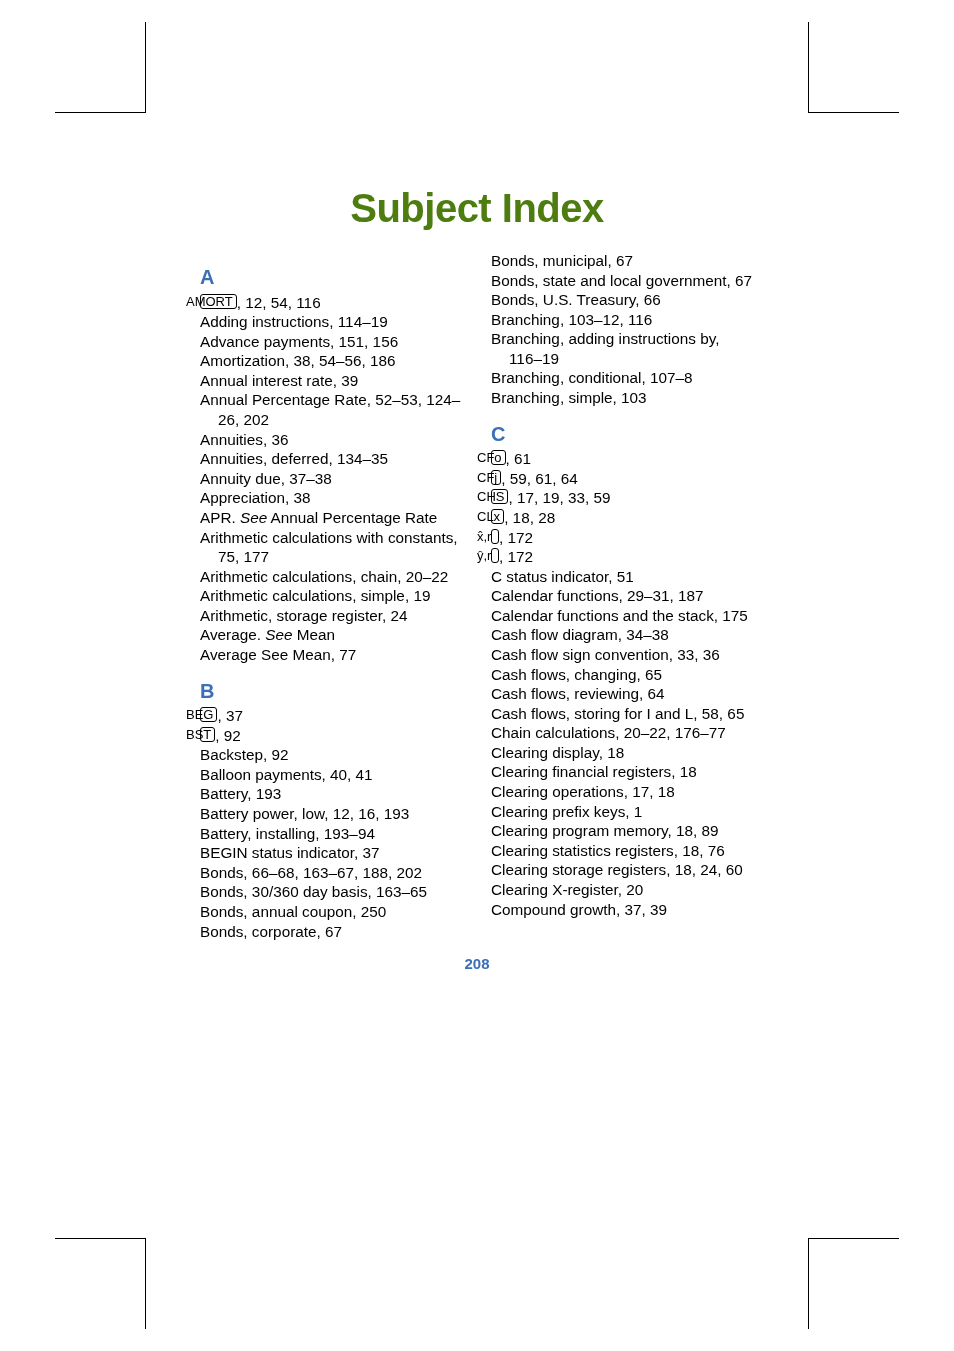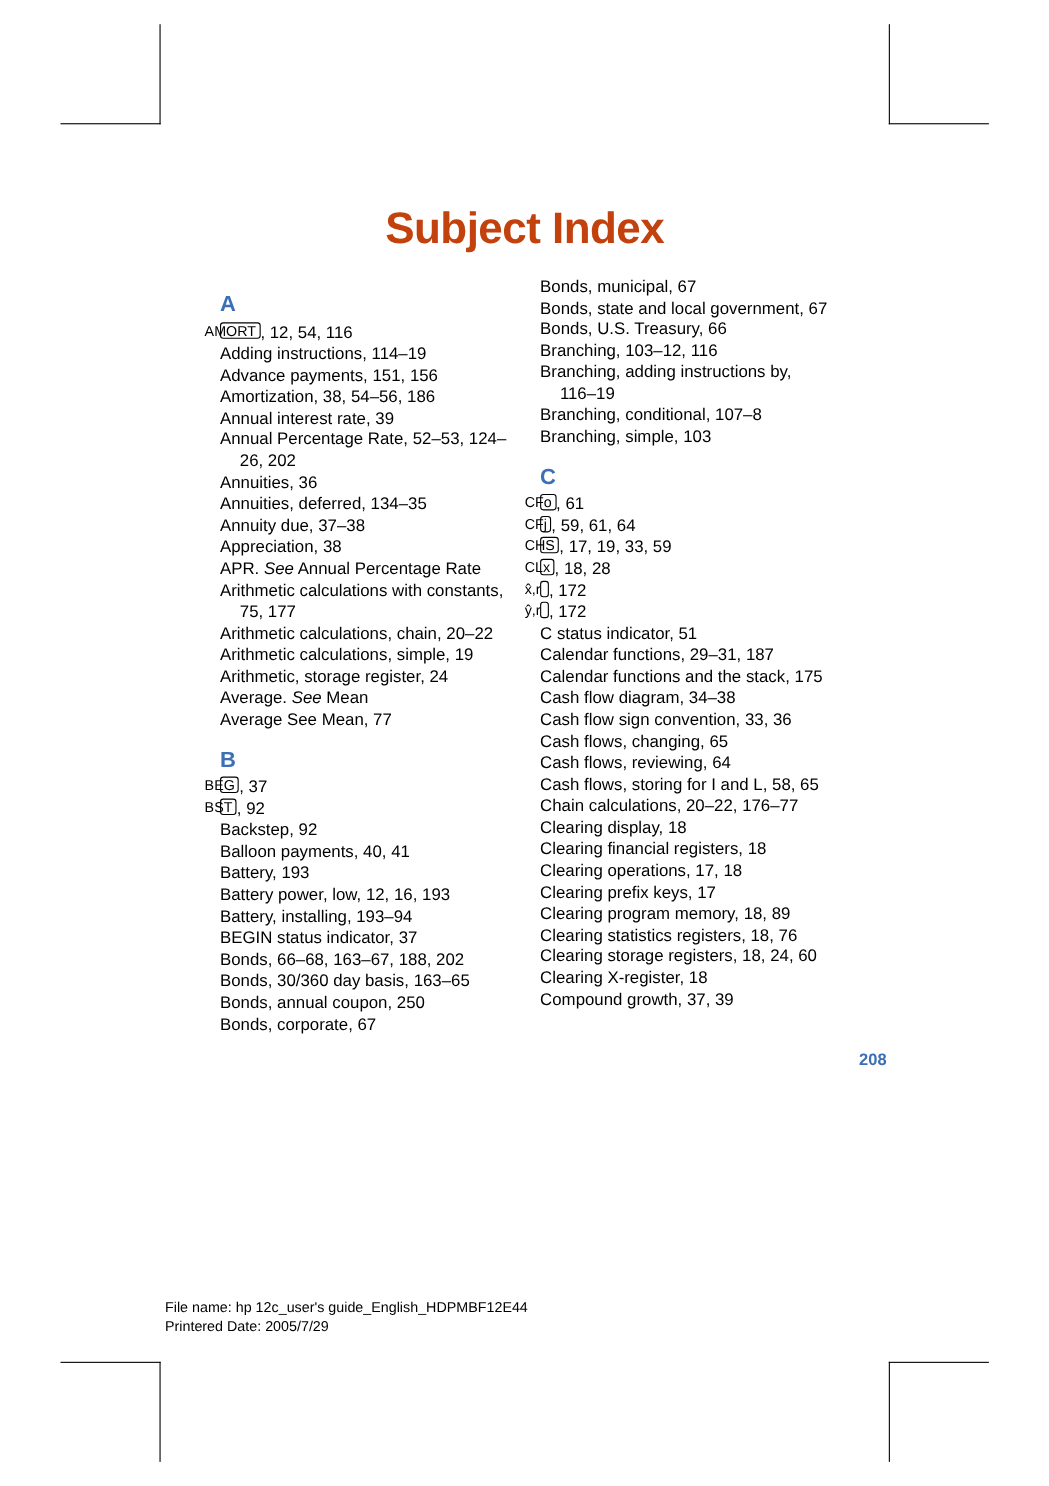--- a/index.html
+++ b/index.html
@@ -22,21 +22,21 @@
   .crop-bl { bottom: 22px; left: 55px; border-right: 1px solid #000; border-top: 1px solid #000;}
   .crop-br { bottom: 22px; right: 55px; border-left: 1px solid #000; border-top: 1px solid #000;}
   .page {
     position: absolute;
     top: 116px;
     left: 148px;
     right: 148px;
     bottom: 116px;
   }
   h1 {
-    color: #c2410c;
+    color: #4d7c0f;
     font-weight: 700;
     font-size: 40px;
     text-align: center;
     margin: 70px 0 20px 0;
     letter-spacing: -0.5px;
   }
   .cols {
     display: flex;
     gap: 28px;
     padding: 0 52px;
@@ -63,21 +63,21 @@
     padding: 0 3px;
     font-size: 13px;
     line-height: 13px;
     vertical-align: 2px;
     font-family: Arial, sans-serif;
   }
   em.see { font-style: italic; }
   .pagenum {
     color: #3b6fb6;
     font-weight: 700;
-    text-align: right;
+    text-align: center;
     margin-top: 14px;
     font-size: 15px;
   }
   .footer {
     position: absolute;
     bottom: 20px;
     left: 0;
     font-size: 13px;
     line-height: 1.35;
     display: flex;
@@ -154,30 +154,26 @@
       <p class="entry">Calendar functions and the stack, 175</p>
       <p class="entry">Cash flow diagram, 34–38</p>
       <p class="entry">Cash flow sign convention, 33, 36</p>
       <p class="entry">Cash flows, changing, 65</p>
       <p class="entry">Cash flows, reviewing, 64</p>
       <p class="entry">Cash flows, storing for I and L, 58, 65</p>
       <p class="entry">Chain calculations, 20–22, 176–77</p>
       <p class="entry">Clearing display, 18</p>
       <p class="entry">Clearing financial registers, 18</p>
       <p class="entry">Clearing operations, 17, 18</p>
-      <p class="entry">Clearing prefix keys, 17</p>
+      <p class="entry">Clearing prefix keys, 1</p>
       <p class="entry">Clearing program memory, 18, 89</p>
       <p class="entry">Clearing statistics registers, 18, 76</p>
       <p class="entry">Clearing storage registers, 18, 24, 60</p>
-      <p class="entry">Clearing X-register, 18</p>
+      <p class="entry">Clearing X-register, 20</p>
       <p class="entry">Compound growth, 37, 39</p>
     </div>
   </div>
 
   <div class="pagenum">208</div>
 
   <div class="footer">
-    <div class="fleft">
-      <div><span>File name: </span><span>hp 12c_user's guide_English_HDPMBF12E44</span></div>
-      <div><span>Printered Date: </span><span>2005/7/29</span></div>
-    </div>
   </div>
 </div>
 
 </body></html>

